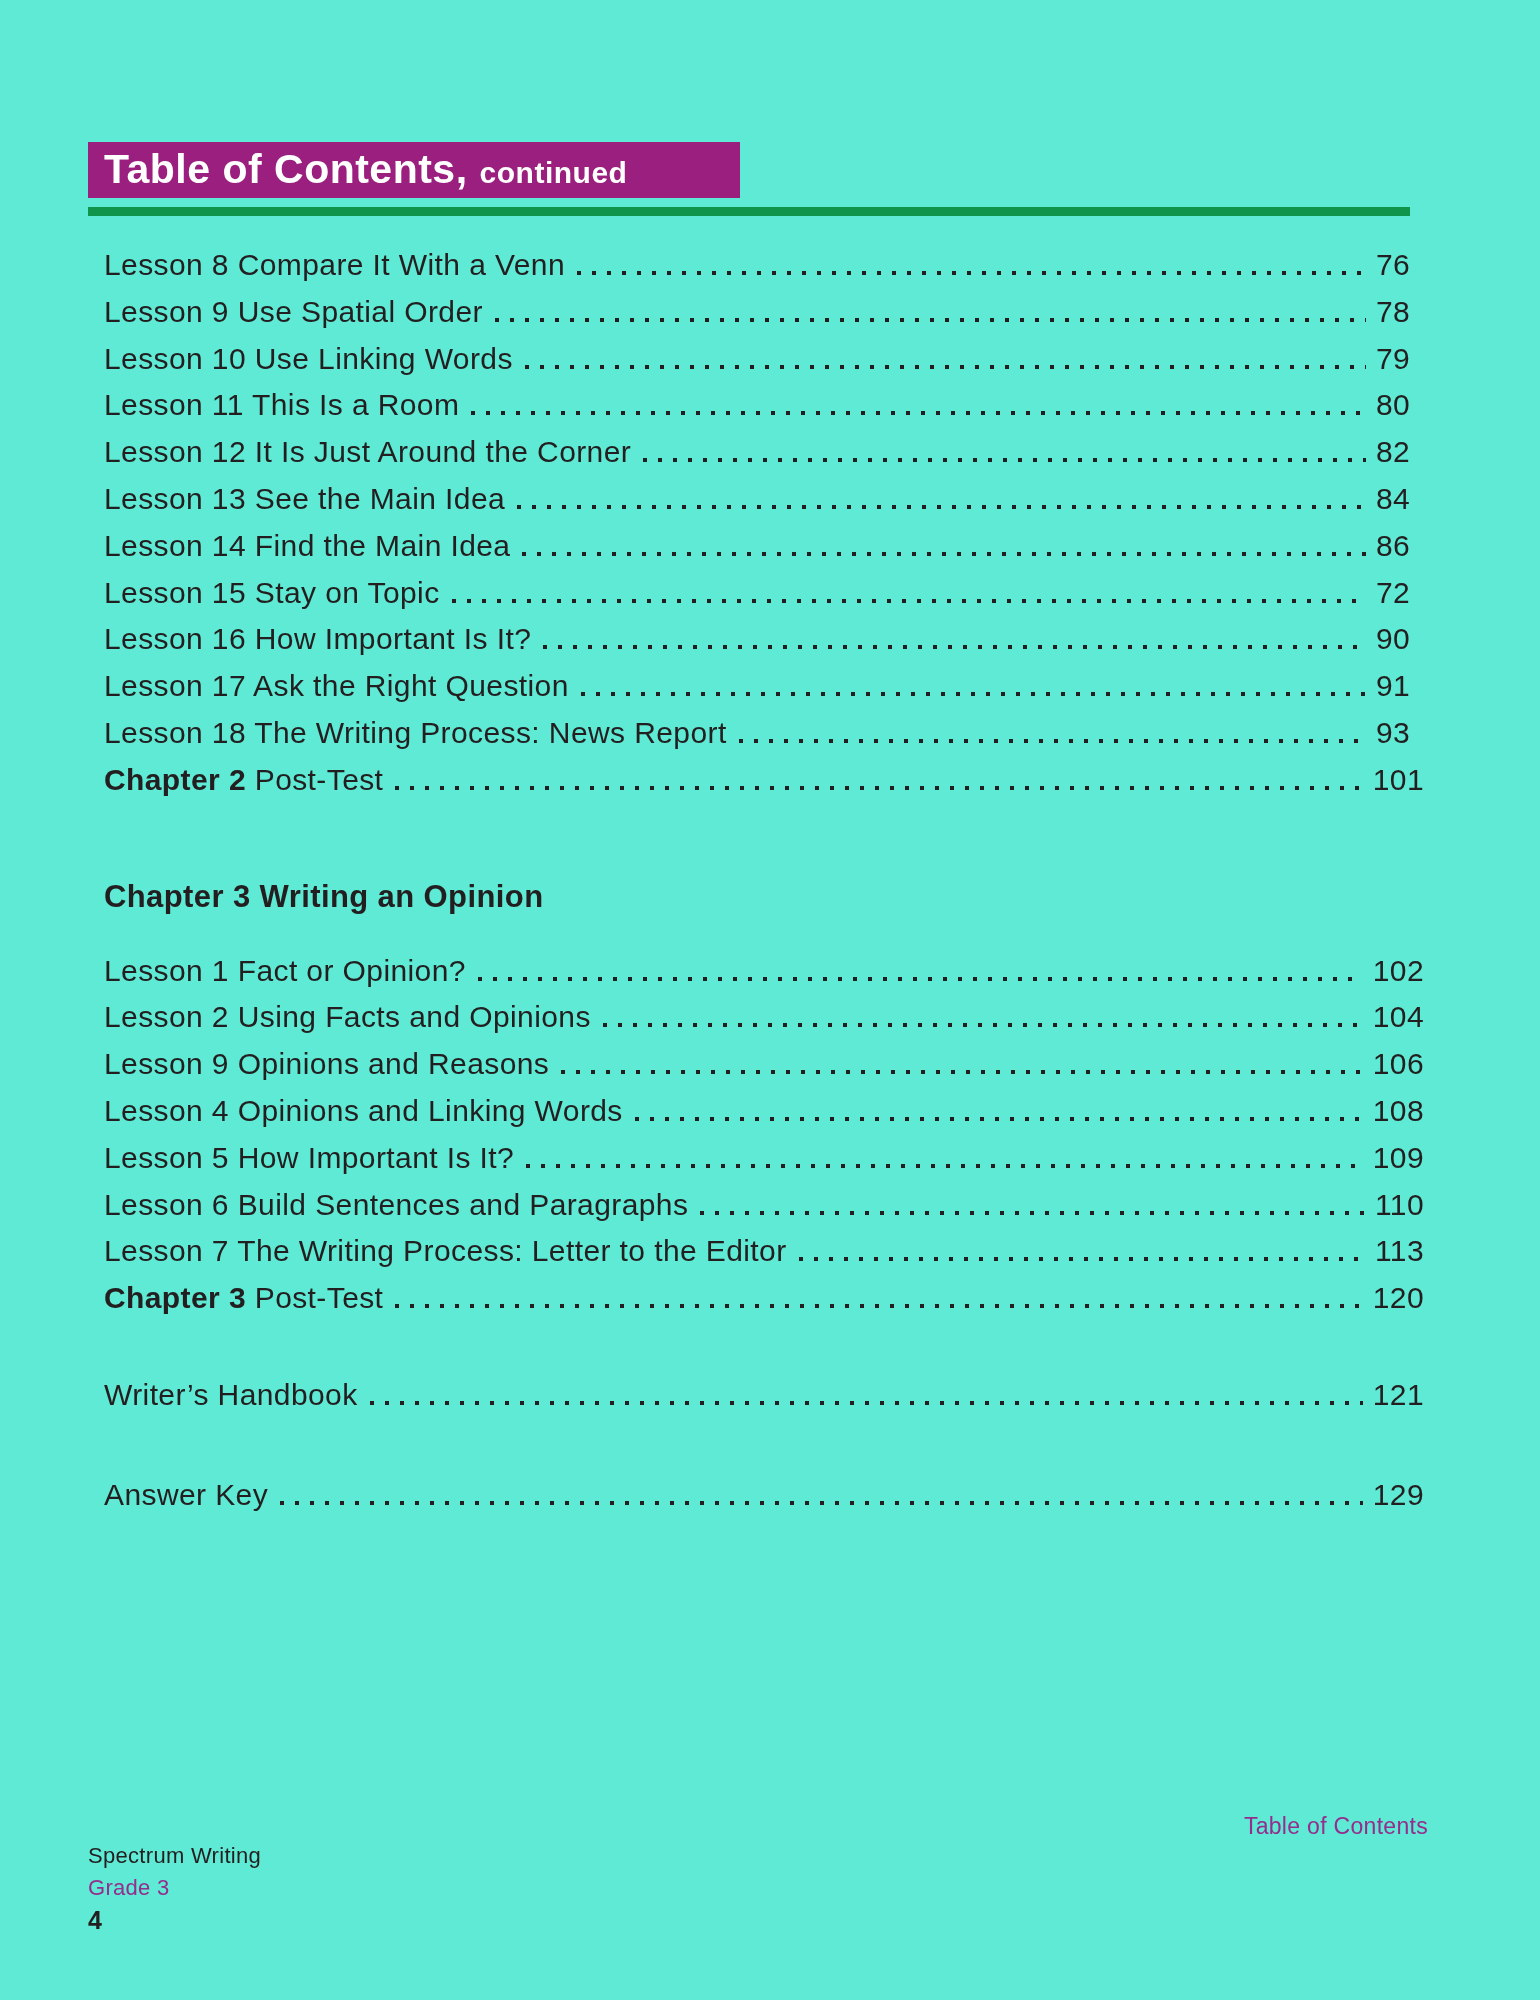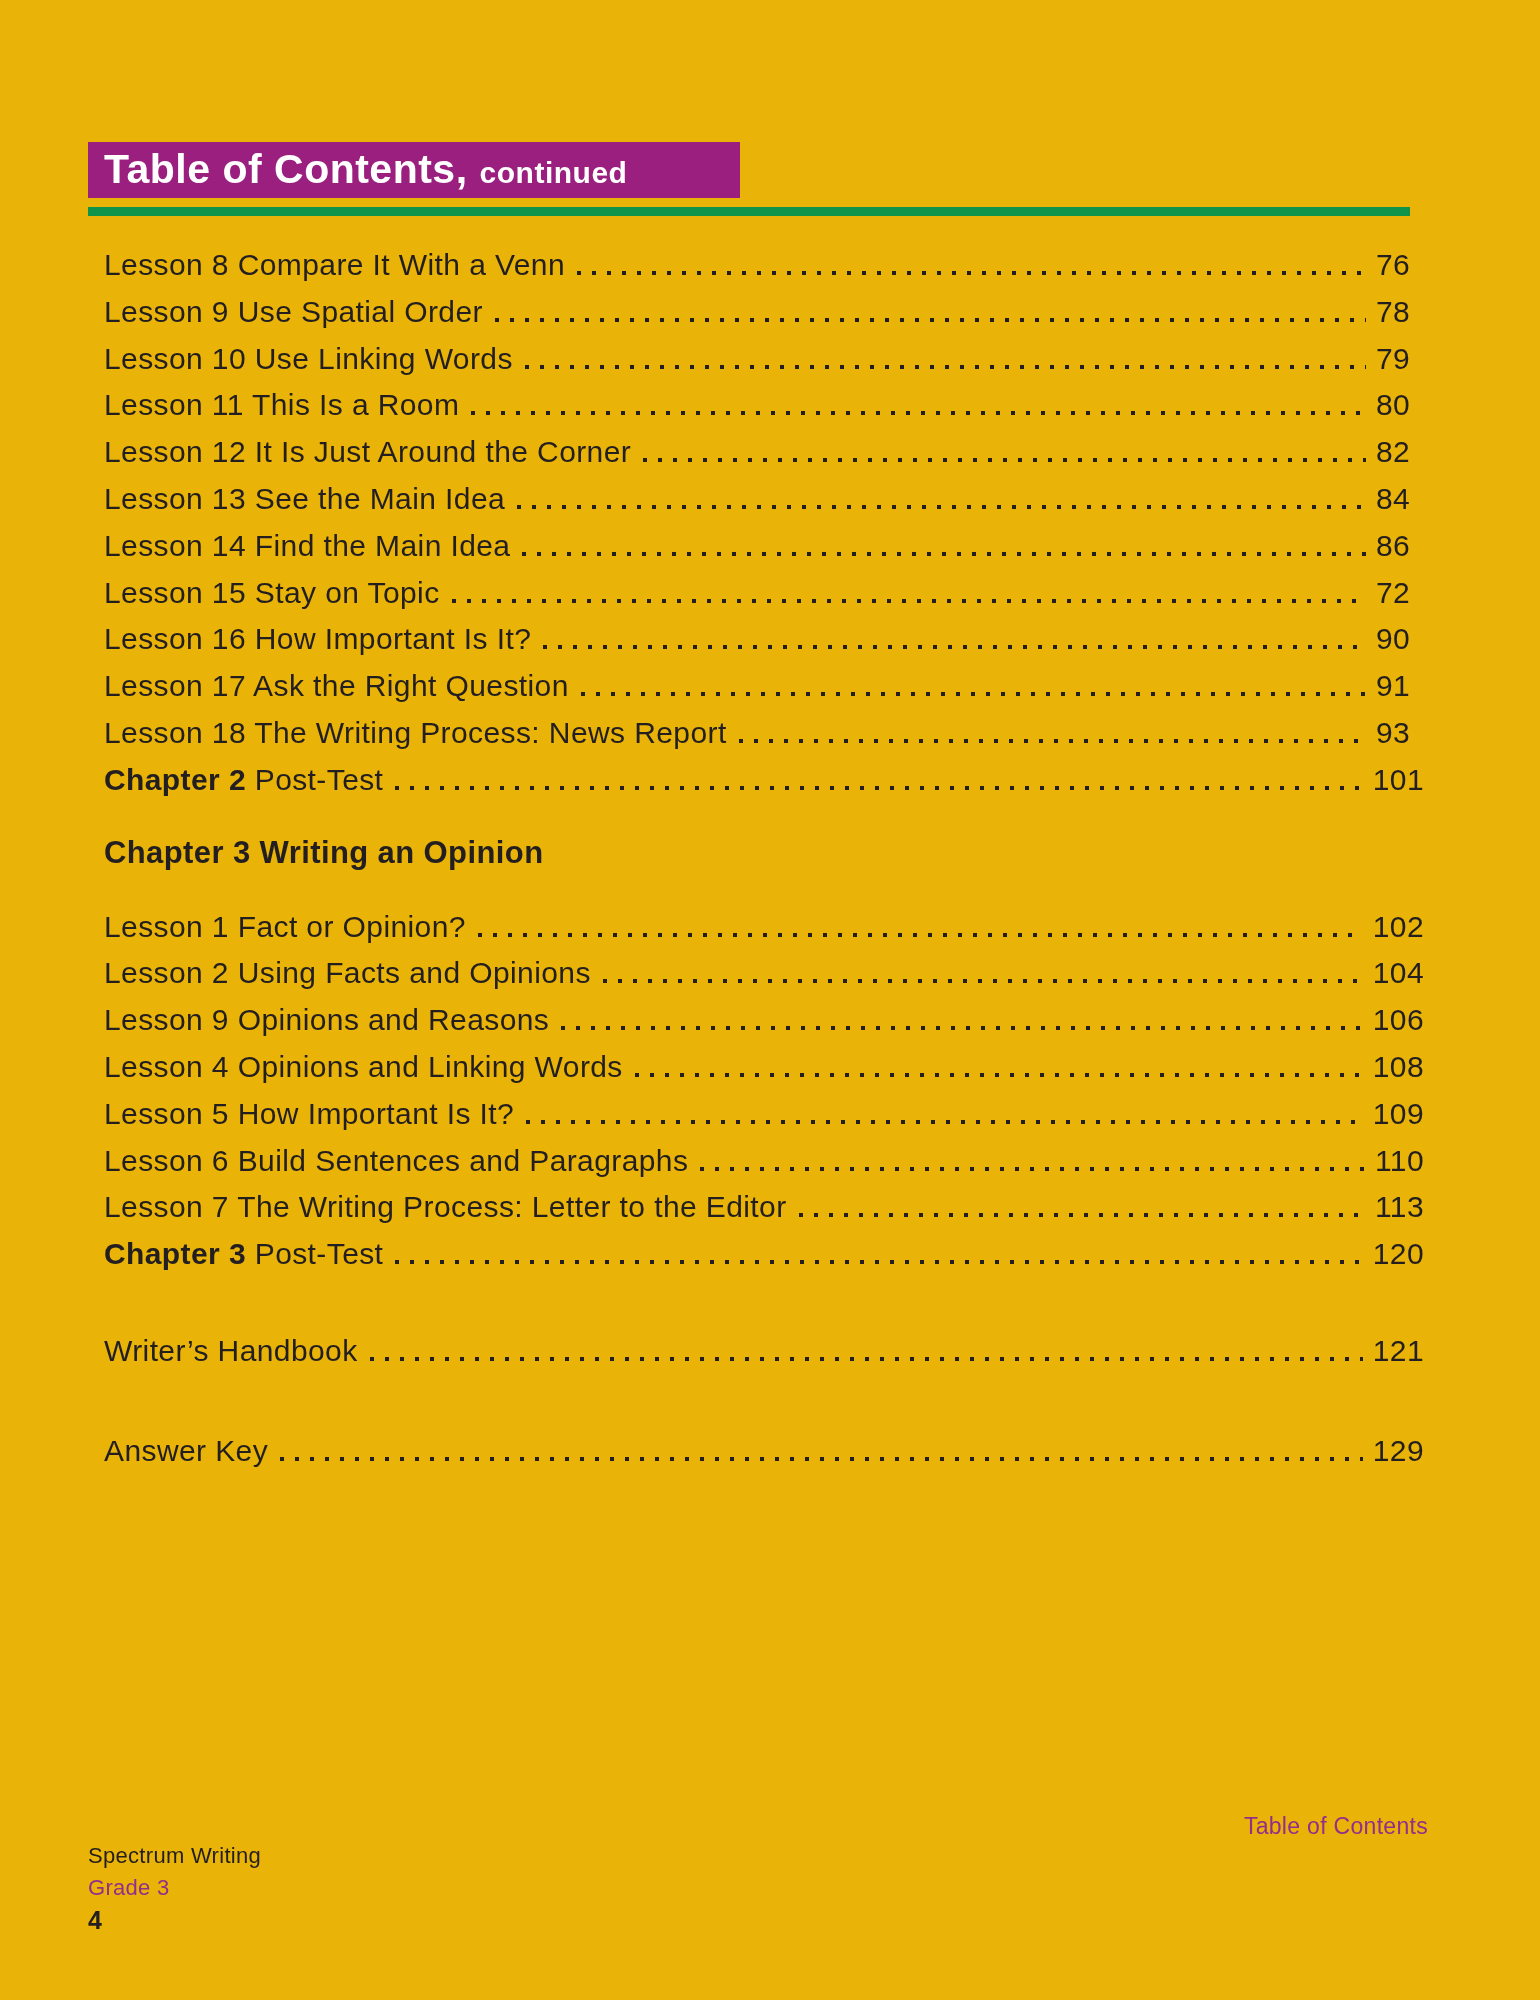--- a/index.html
+++ b/index.html
@@ -4,21 +4,21 @@
 <style>
   html, body {
     margin: 0;
     padding: 0;
     background: #ffffff;
   }
   .page {
     position: relative;
     width: 1540px;
     height: 2000px;
-    background: #eab308;
+    background: #5eead4;
     font-family: "Liberation Sans", sans-serif;
     color: #231f20;
     overflow: hidden;
   }
 
   
   .title-bar {
     position: absolute;
     left: 88px;
     top: 142px;
@@ -83,21 +83,21 @@
       transparent 4px, transparent 15px
     );
     background-repeat: repeat-x;
   }
   .pg {
     text-align: left;
     min-width: 48px;
     white-space: nowrap;
   }
 
-  .sec2 { margin-top: 24px; }
+  .sec2 { margin-top: 68px; }
   .chapter-heading {
     margin: 0;
     font-size: 31px;
     font-weight: bold;
     letter-spacing: 0.4px;
     line-height: 38px;
     color: #231f20;
   }
   .sec2 .rows { margin-top: 38px; }
   .sec3 { margin-top: 50px; }

